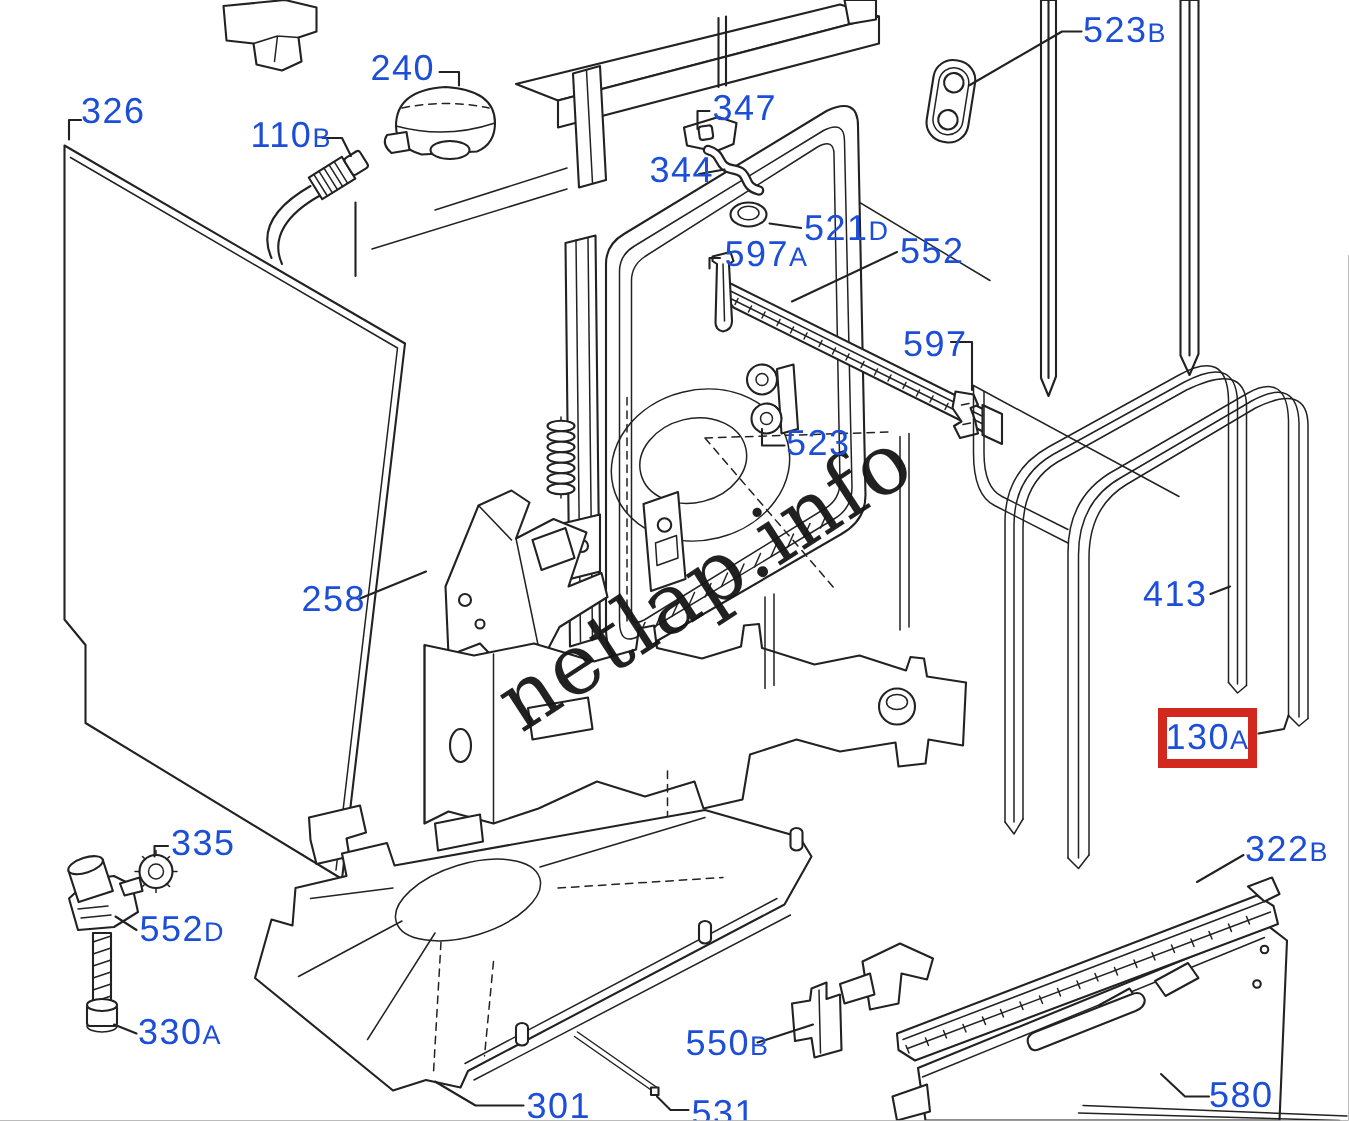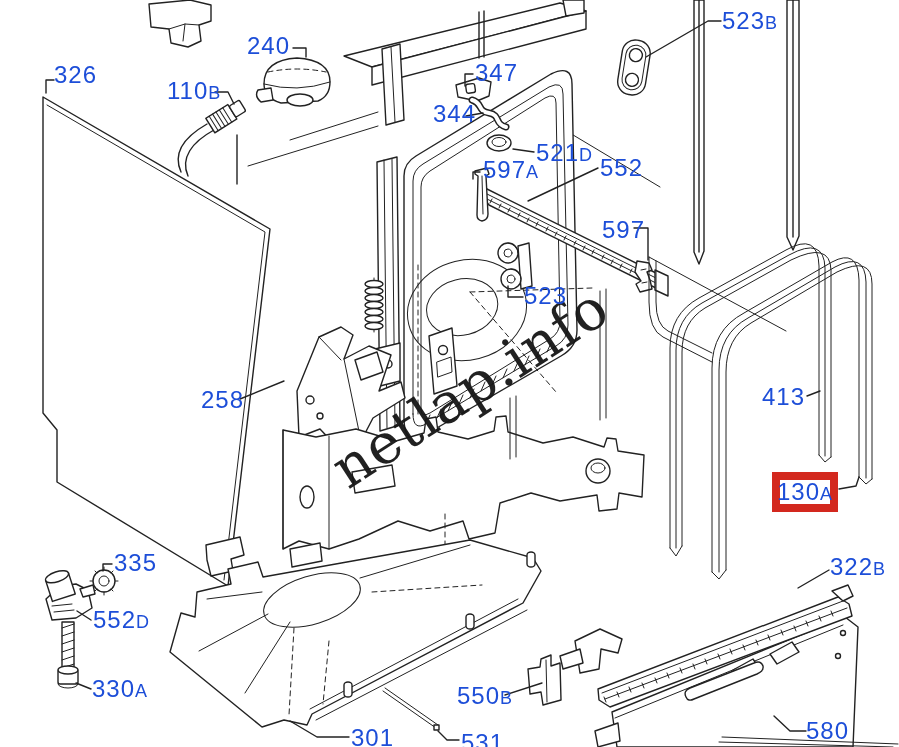--- a/index.html
+++ b/index.html
@@ -7,21 +7,21 @@
          font-family:"Liberation Sans",sans-serif;}
   #lineart{position:absolute;left:0;top:0;z-index:1;}
   #lineart path,#lineart line,#lineart ellipse,#lineart circle,#lineart rect,#lineart polygon{
      stroke:#222;fill:none;stroke-width:1.4;stroke-linejoin:round;stroke-linecap:round;}
   #lineart .w{fill:#ffffff;}
   #lineart .thin{stroke-width:1;}
   #lineart .dash{stroke-dasharray:5 4;stroke-width:1;}
   .part-label{position:absolute;z-index:3;font-size:24px;color:#1d4ed8;letter-spacing:1px;
      white-space:nowrap;line-height:1;}
   .part-label .sfx{font-size:18px;}
-  .highlight-box{position:absolute;z-index:3;border:8px solid #14b8a6;box-sizing:border-box;
+  .highlight-box{position:absolute;z-index:3;border:6px solid #14b8a6;box-sizing:border-box;
      display:flex;align-items:center;justify-content:center;background:#fff;}
   .watermark{position:absolute;left:240px;top:355px;width:460px;z-index:2;text-align:center;
      font-family:"DejaVu Serif",serif;font-size:56px;color:#161616;letter-spacing:1px;
      transform:rotate(-33deg);opacity:.95;pointer-events:none;}
 </style>
 </head>
 <body>
 
 <div id="stage">
 

